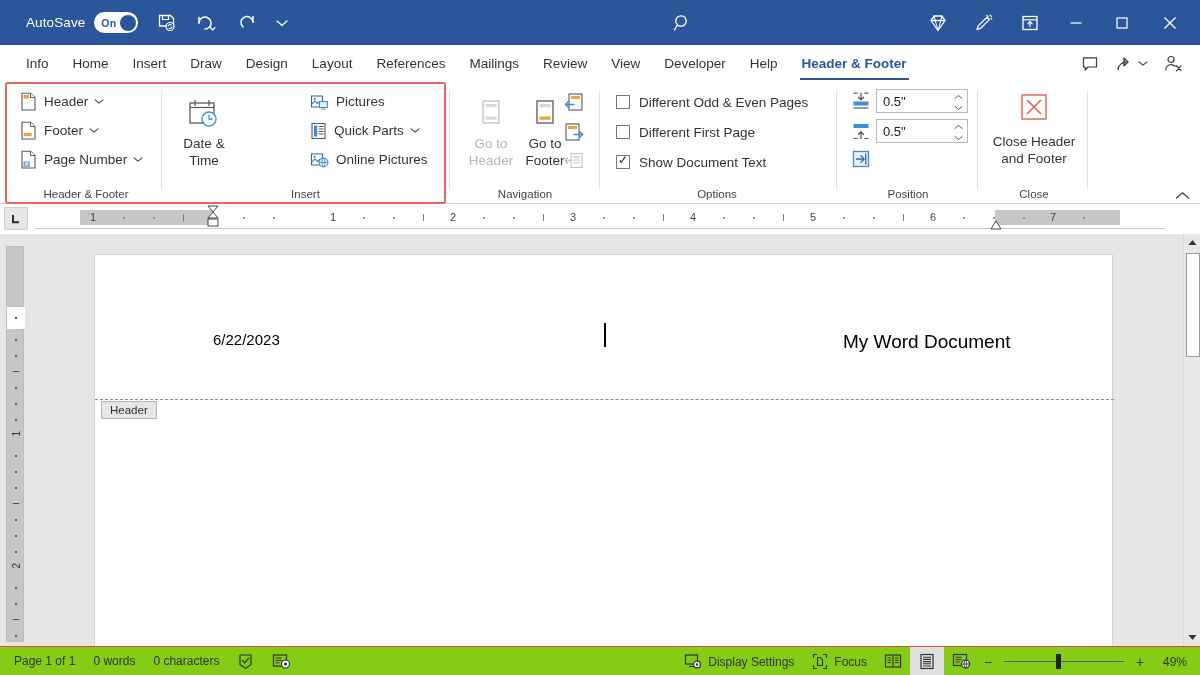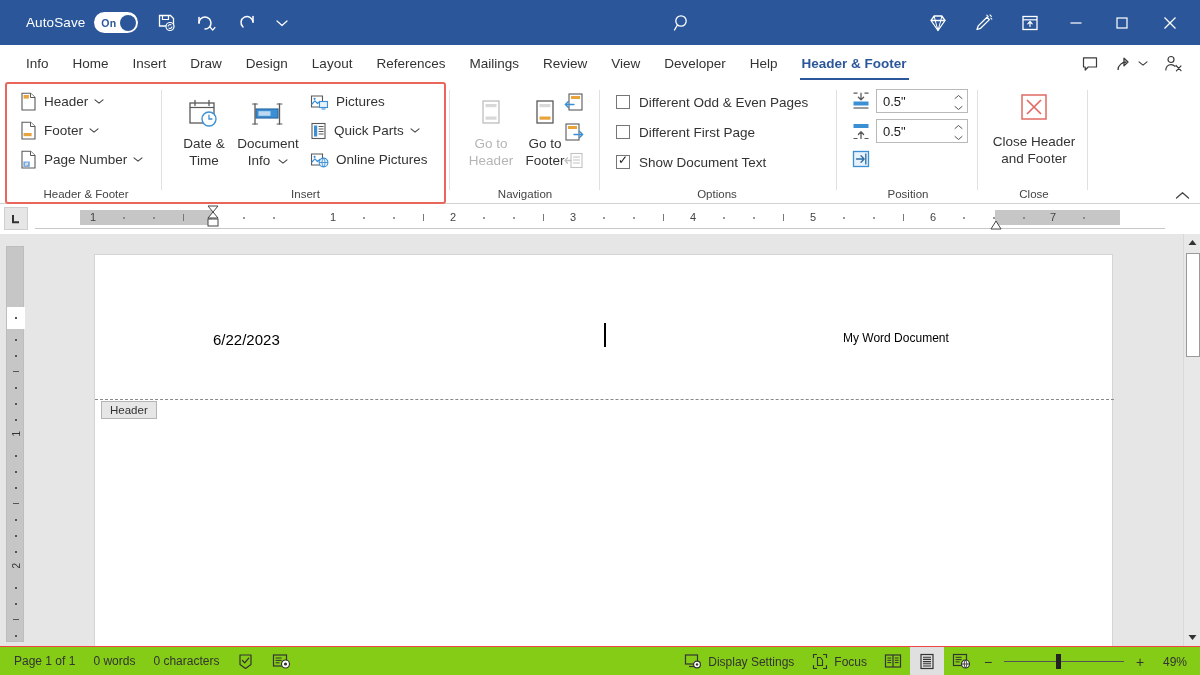--- a/index.html
+++ b/index.html
@@ -166,21 +166,21 @@
   
   .docarea {
     position: absolute; top: 234px; left: 0; width: 1200px; height: 412px;
     background: #e6e6e6;
   }
   .page {
     position: absolute; left: 94px; top: 20px; width: 1019px; height: 400px;
     background: #ffffff; border: 1px solid #d4d4d4;
   }
   .hdr-date { position: absolute; left: 118px; top: 76px; font-size: 15px; color: #000; }
-  .hdr-title { position: absolute; left: 748px; top: 76px; font-size: 12px; color: #000; }
+  .hdr-title { position: absolute; left: 748px; top: 76px; font-size: 19px; color: #000; }
   .hdr-caret { position: absolute; left: 509px; top: 68px; width: 1.5px; height: 24px; background: #000; }
   .hdr-divider {
     position: absolute; left: 0; top: 144px; width: 1019px; height: 0;
     border-top: 1px dashed #8a8a8a;
   }
   .hdr-tag {
     position: absolute; left: 6px; top: 146px; padding: 2px 8px;
     background: #e6e6e6; border: 1px solid #b4b4b4;
     font-size: 11.5px; color: #333;
   }
@@ -410,39 +410,20 @@
               <path d="M4 9.5h24" stroke="#595959" stroke-width="1.2"></path>
               <path d="M9 2.5v5M23 2.5v5" stroke="#595959" stroke-width="1.3" stroke-linecap="round"></path>
               <circle cx="23" cy="21" r="7" fill="#fff" stroke="#3b8fd4" stroke-width="1.4"></circle>
               <path d="M23 17.2V21h3" fill="none" stroke="#3b8fd4" stroke-width="1.3" stroke-linecap="round"></path>
             </svg>
         </span>
         <div class="bl"><span>Date &amp;</span></div>
         <div><span>Time</span></div>
       </div>
 
-      <div class="bigbtn" style="left:62px; width:76px;">
-        <span class="bi">
-          <svg width="40" height="34" viewBox="0 0 40 34">
-              <rect x="8" y="11" width="22" height="9" fill="#3b8fd4" stroke="#2d6ca5" stroke-width="1.2"></rect>
-              <rect x="10.5" y="13.2" width="12" height="4.6" fill="#bcd9f0"></rect>
-              <path d="M7 6v20M31.5 6v20" stroke="#595959" stroke-width="1.3" stroke-linecap="round"></path>
-              <path d="M4.6 6h4.8M29.1 6h4.8M4.6 26h4.8M29.1 26h4.8" stroke="#595959" stroke-width="1.2" stroke-linecap="round"></path>
-            </svg>
-        </span>
-        <div class="bl"><span>Document</span></div>
-        <div>
-          <span>Info</span>
-          <span style="margin-left:4px; font-size:9px;">
-            <svg width="10" height="7" viewBox="0 0 10 7" style="display:inline-block">
-                <path d="M1 1.8l4 3.4 4-3.4" fill="none" stroke="#444" stroke-width="1.1" stroke-linecap="round" stroke-linejoin="round"></path>
-              </svg>
-          </span>
-        </div>
-      </div>
 
       <div style="position:absolute; left:138px; top:5px;">
         <div class="sbtn">
           <span>
             <svg width="19" height="18" viewBox="0 0 19 18">
                 <path d="M1.5 3h11v11h-11z" fill="#fff" stroke="#595959" stroke-width="1.1"></path>
                 <path d="M1.5 11.5l3.4-3.6 2.6 2.6 2.2-2.2 2.8 3.2" fill="none" stroke="#3b8fd4" stroke-width="1.2" stroke-linejoin="round"></path>
                 <circle cx="4.6" cy="5.8" r="1.1" fill="#3b8fd4"></circle>
                 <rect x="9.5" y="8.5" width="8" height="6" fill="#e8f2fb" stroke="#3b8fd4" stroke-width="1.1"></rect>
                 <path d="M11.5 16h4" stroke="#3b8fd4" stroke-width="1.1"></path>

